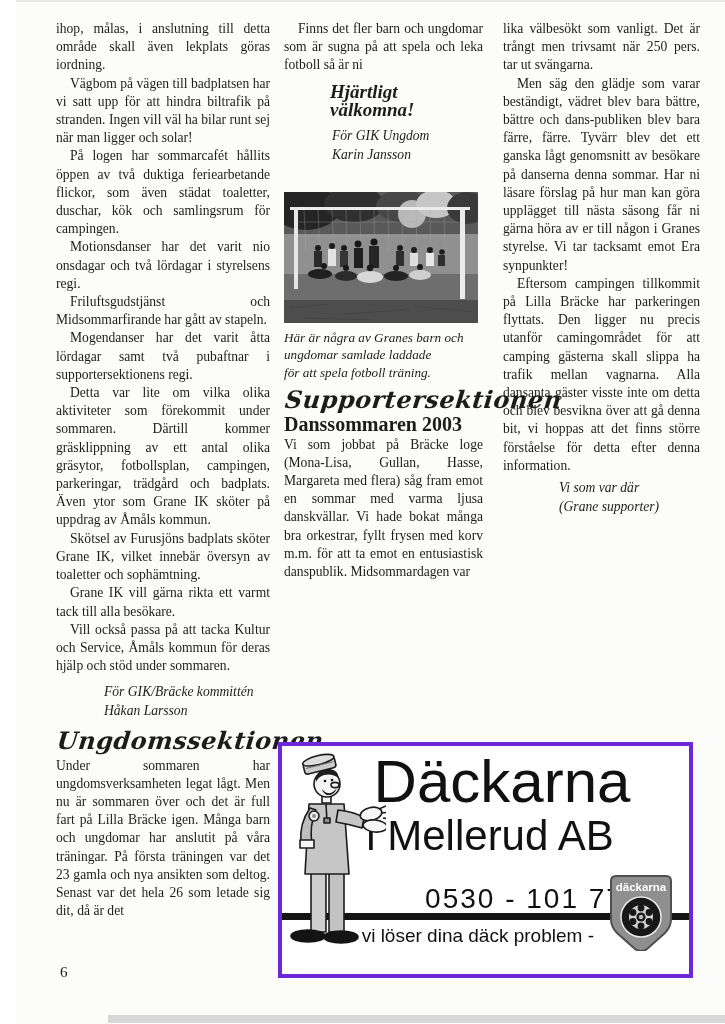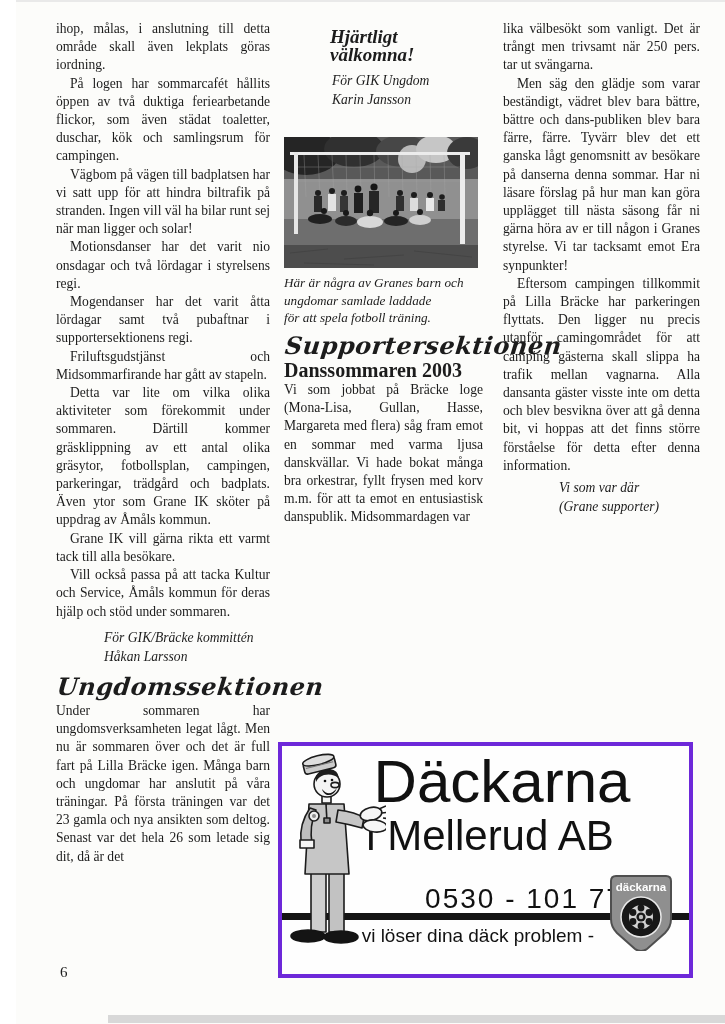--- a/index.html
+++ b/index.html
@@ -64,37 +64,39 @@
 </head>
 <body>
 
 <div class="page">
   <div class="edge-top"></div>
   <div class="edge-right"></div>
   <div class="scan-bar"></div>
 
   <div class="col col-left">
     <p>ihop, målas, i anslutning till detta område skall även lekplats göras iordning.</p>
+    <p class="indent">Vägbom på vägen till badplatsen har vi satt upp för att hindra biltrafik på stranden. Ingen vill väl ha bilar runt sej när man ligger och solar!</p>
     <p class="indent">På logen har sommarcafét hållits öppen av två duktiga feriearbetande flickor, som även städat toaletter, duschar, kök och samlingsrum för campingen.</p>
-    <p class="indent">Vägbom på vägen till badplatsen har vi satt upp för att hindra biltrafik på stranden. Ingen vill väl ha bilar runt sej när man ligger och solar!</p>
     <p class="indent">Motionsdanser har det varit nio onsdagar och två lördagar i styrelsens regi.</p>
+    <p class="indent">Friluftsgudstjänst och Midsommarfirande har gått av stapeln.</p>
     <p class="indent">Mogendanser har det varit åtta lördagar samt två pubaftnar i supportersektionens regi.</p>
-    <p class="indent">Friluftsgudstjänst och Midsommarfirande har gått av stapeln.</p>
     <p class="indent">Detta var lite om vilka olika aktiviteter som förekommit under sommaren. Därtill kommer gräsklippning av ett antal olika gräsytor, fotbollsplan, campingen, parkeringar, trädgård och badplats. Även ytor som Grane IK sköter på uppdrag av Åmåls kommun.</p>
+    <p class="indent">Skötsel av Furusjöns badplats sköter Grane IK, vilket innebär översyn av toaletter och sophämtning.</p>
     <p class="indent">Grane IK vill gärna rikta ett varmt tack till alla besökare.</p>
     <p class="indent">Vill också passa på att tacka Kultur och Service, Åmåls kommun för deras hjälp och stöd under sommaren.</p>
     <div class="sig sig-left">
       <div>För GIK/Bräcke kommittén</div>
       <div>Håkan Larsson</div>
     </div>
     <h2 class="script-heading heading-left">Ungdomssektionen</h2>
     <p>Under sommaren har ungdomsverksamheten legat lågt. Men nu är sommaren över och det är full fart på Lilla Bräcke igen. Många barn och ungdomar har anslutit på våra träningar. På första träningen var det 23 gamla och nya ansikten som deltog. Senast var det hela 26 som letade sig dit, då är det</p>
   </div>
 
   <div class="col col-mid">
+    <p class="indent">Finns det fler barn och ungdomar som är sugna på att spela och leka fotboll så är ni</p>
     <div class="welcome">Hjärtligt välkomna!</div>
     <div class="sig sig-mid">
       <div>För GIK Ungdom</div>
       <div>Karin Jansson</div>
     </div>
 
     <svg class="photo-frame" viewBox="0 0 194 131" xmlns="http://www.w3.org/2000/svg">
       <rect x="0" y="0" width="194" height="131" fill="#8d8d8d"></rect>
 
       <rect x="0" y="0" width="194" height="42" fill="#595959"></rect>

